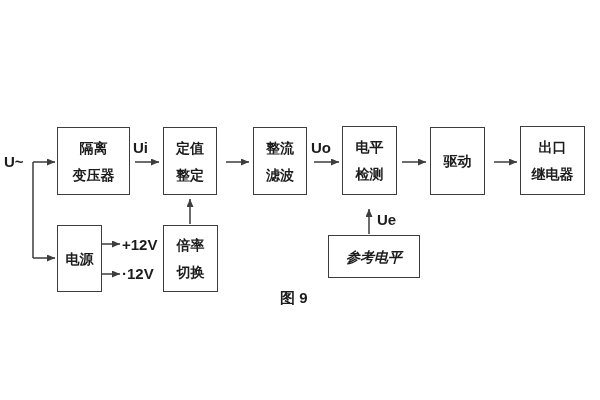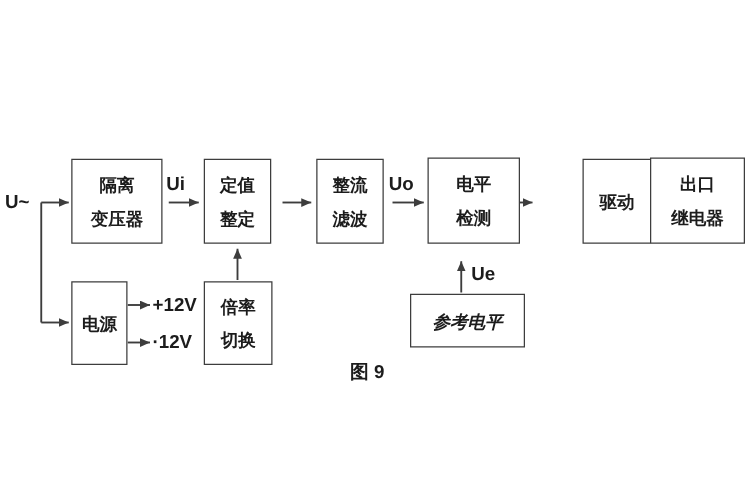--- a/index.html
+++ b/index.html
@@ -77,30 +77,30 @@
   <div class="box" style="left:163px;top:127px;width:54px;height:68px;">
     <span>定值</span>
     <span>整定</span>
   </div>
 
   <div class="box" style="left:253px;top:127px;width:54px;height:68px;">
     <span>整流</span>
     <span>滤波</span>
   </div>
 
-  <div class="box" style="left:342px;top:126px;width:74px;height:69px;">
+  <div class="box" style="left:342px;top:126px;width:55px;height:69px;">
     <span>电平</span>
     <span>检测</span>
   </div>
 
-  <div class="box" style="left:430px;top:127px;width:55px;height:68px;margin-left:36px;">
+  <div class="box" style="left:430px;top:127px;width:55px;height:68px;">
     <span>驱动</span>
   </div>
 
-  <div class="box" style="left:520px;top:126px;width:76px;height:69px;">
+  <div class="box" style="left:520px;top:126px;width:65px;height:69px;">
     <span>出口</span>
     <span>继电器</span>
   </div>
 
   <div class="box" style="left:57px;top:225px;width:45px;height:67px;">
     <span>电源</span>
   </div>
 
   <div class="box" style="left:163px;top:225px;width:55px;height:67px;text-align:right;">
     <span>倍率</span>

